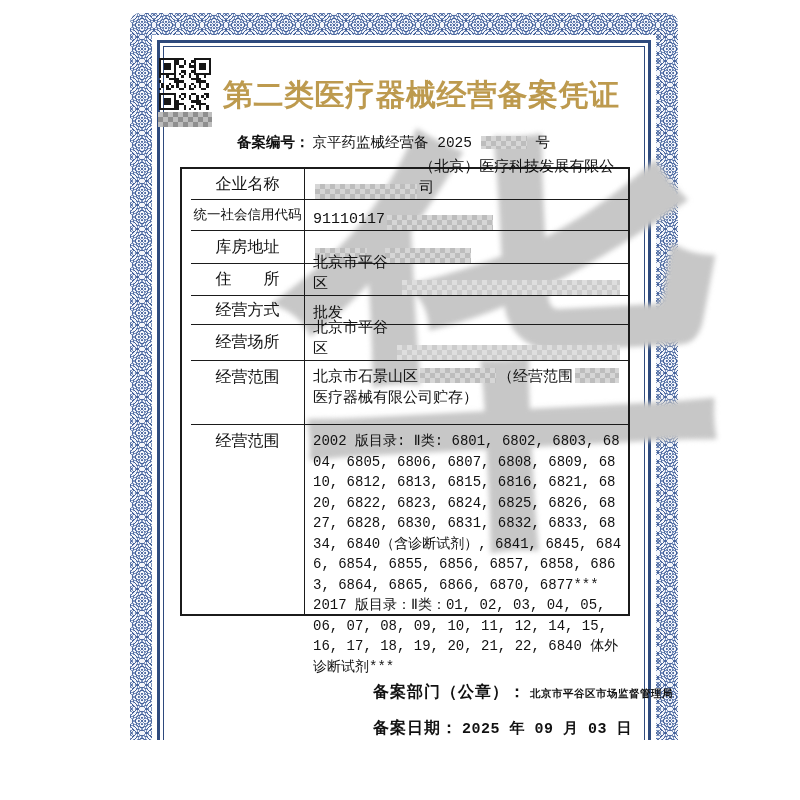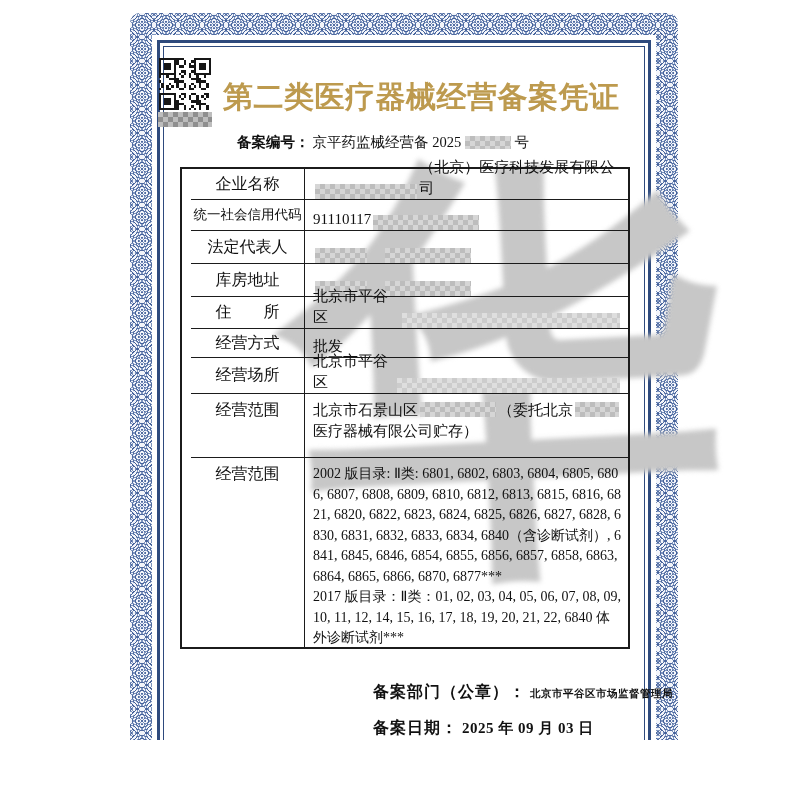--- a/index.html
+++ b/index.html
@@ -1,18 +1,18 @@
 <!DOCTYPE html>
 <html><head>
 <meta charset="utf-8">
 <style>
   html,body{margin:0;padding:0;background:#ffffff;}
   .page{
     position:relative;width:800px;height:740px;background:#ffffff;overflow:hidden;
-    font-family:Liberation Serif, serif;color:#111;
+    font-family:Liberation Mono, monospace;color:#111;
   }
   
   .band{
     position:absolute;left:130px;top:13px;width:548px;height:771px;
     background-color:#f3f5fa;
     background-image:
       repeating-radial-gradient(circle at 12px 12px, rgba(62,92,150,.9) 0 .8px, rgba(255,255,255,0) .8px 3px),
       repeating-radial-gradient(circle at 12px 12px, rgba(104,130,180,.85) 0 .8px, rgba(255,255,255,0) .8px 2.4px);
     background-size:24px 24px,24px 24px;
     background-position:0 0,12px 12px;
@@ -327,38 +327,30 @@
     </div>
 
     <div class="trow r2">
       <div class="tl small">统一社会信用代码</div>
       <div class="tv">
         <span>91110117</span>
           <span class="rx" style="width:106px;"></span>
       </div>
     </div>
 
-    <div class="trow r3">
-      <div class="tl">法定代表人</div>
+
+    <div class="trow r4">
+      <div class="tl">库房地址</div>
       <div class="tv">
         <span class="rx" style="width:52px;"></span>
           <span class="gap"></span>
         <span class="rx" style="width:86px;"></span>
       </div>
     </div>
 
-    <div class="trow r4">
-      <div class="tl">库房地址</div>
-      <div class="tv">
-        <span class="rx" style="width:52px;"></span>
-          <span class="gap"></span>
-        <span class="rx" style="width:86px;"></span>
-      </div>
-    </div>
-
     <div class="trow r5">
       <div class="tl">住　　所</div>
       <div class="tv">
         <span>北京市平谷区</span>
           <span class="rx rx-light" style="width:224px;"></span>
       </div>
     </div>
 
     <div class="trow r6">
       <div class="tl">经营方式</div>
@@ -368,21 +360,21 @@
     <div class="trow r7">
       <div class="tl">经营场所</div>
       <div class="tv">
         <span>北京市平谷区</span>
           <span class="rx rx-light" style="width:246px;"></span>
       </div>
     </div>
 
     <div class="trow r8 top">
       <div class="tl">经营范围</div>
-      <div class="tv"><span>北京市石景山区</span><span class="rx" style="width:76px;"></span><span>（委托北京</span><span class="rx" style="width:44px;"></span><span>医疗器械有限公司贮存）</span>
+      <div class="tv"><span>北京市石景山区</span><span class="rx" style="width:76px;"></span><span>（经营范围</span><span class="rx" style="width:44px;"></span><span>医疗器械有限公司贮存）</span>
       </div>
     </div>
 
     <div class="trow r9 top">
       <div class="tl">经营范围</div>
       <div class="tv scope">
         <p>2002 版目录: Ⅱ类: 6801, 6802, 6803, 6804, 6805, 6806, 6807, 6808, 6809, 6810, 6812, 6813, 6815, 6816, 6821, 6820, 6822, 6823, 6824, 6825, 6826, 6827, 6828, 6830, 6831, 6832, 6833, 6834, 6840（含诊断试剂）, 6841, 6845, 6846, 6854, 6855, 6856, 6857, 6858, 6863, 6864, 6865, 6866, 6870, 6877***</p>
         <p>2017 版目录：Ⅱ类：01, 02, 03, 04, 05, 06, 07, 08, 09, 10, 11, 12, 14, 15, 16, 17, 18, 19, 20, 21, 22, 6840 体外诊断试剂***</p>
       </div>
     </div>

